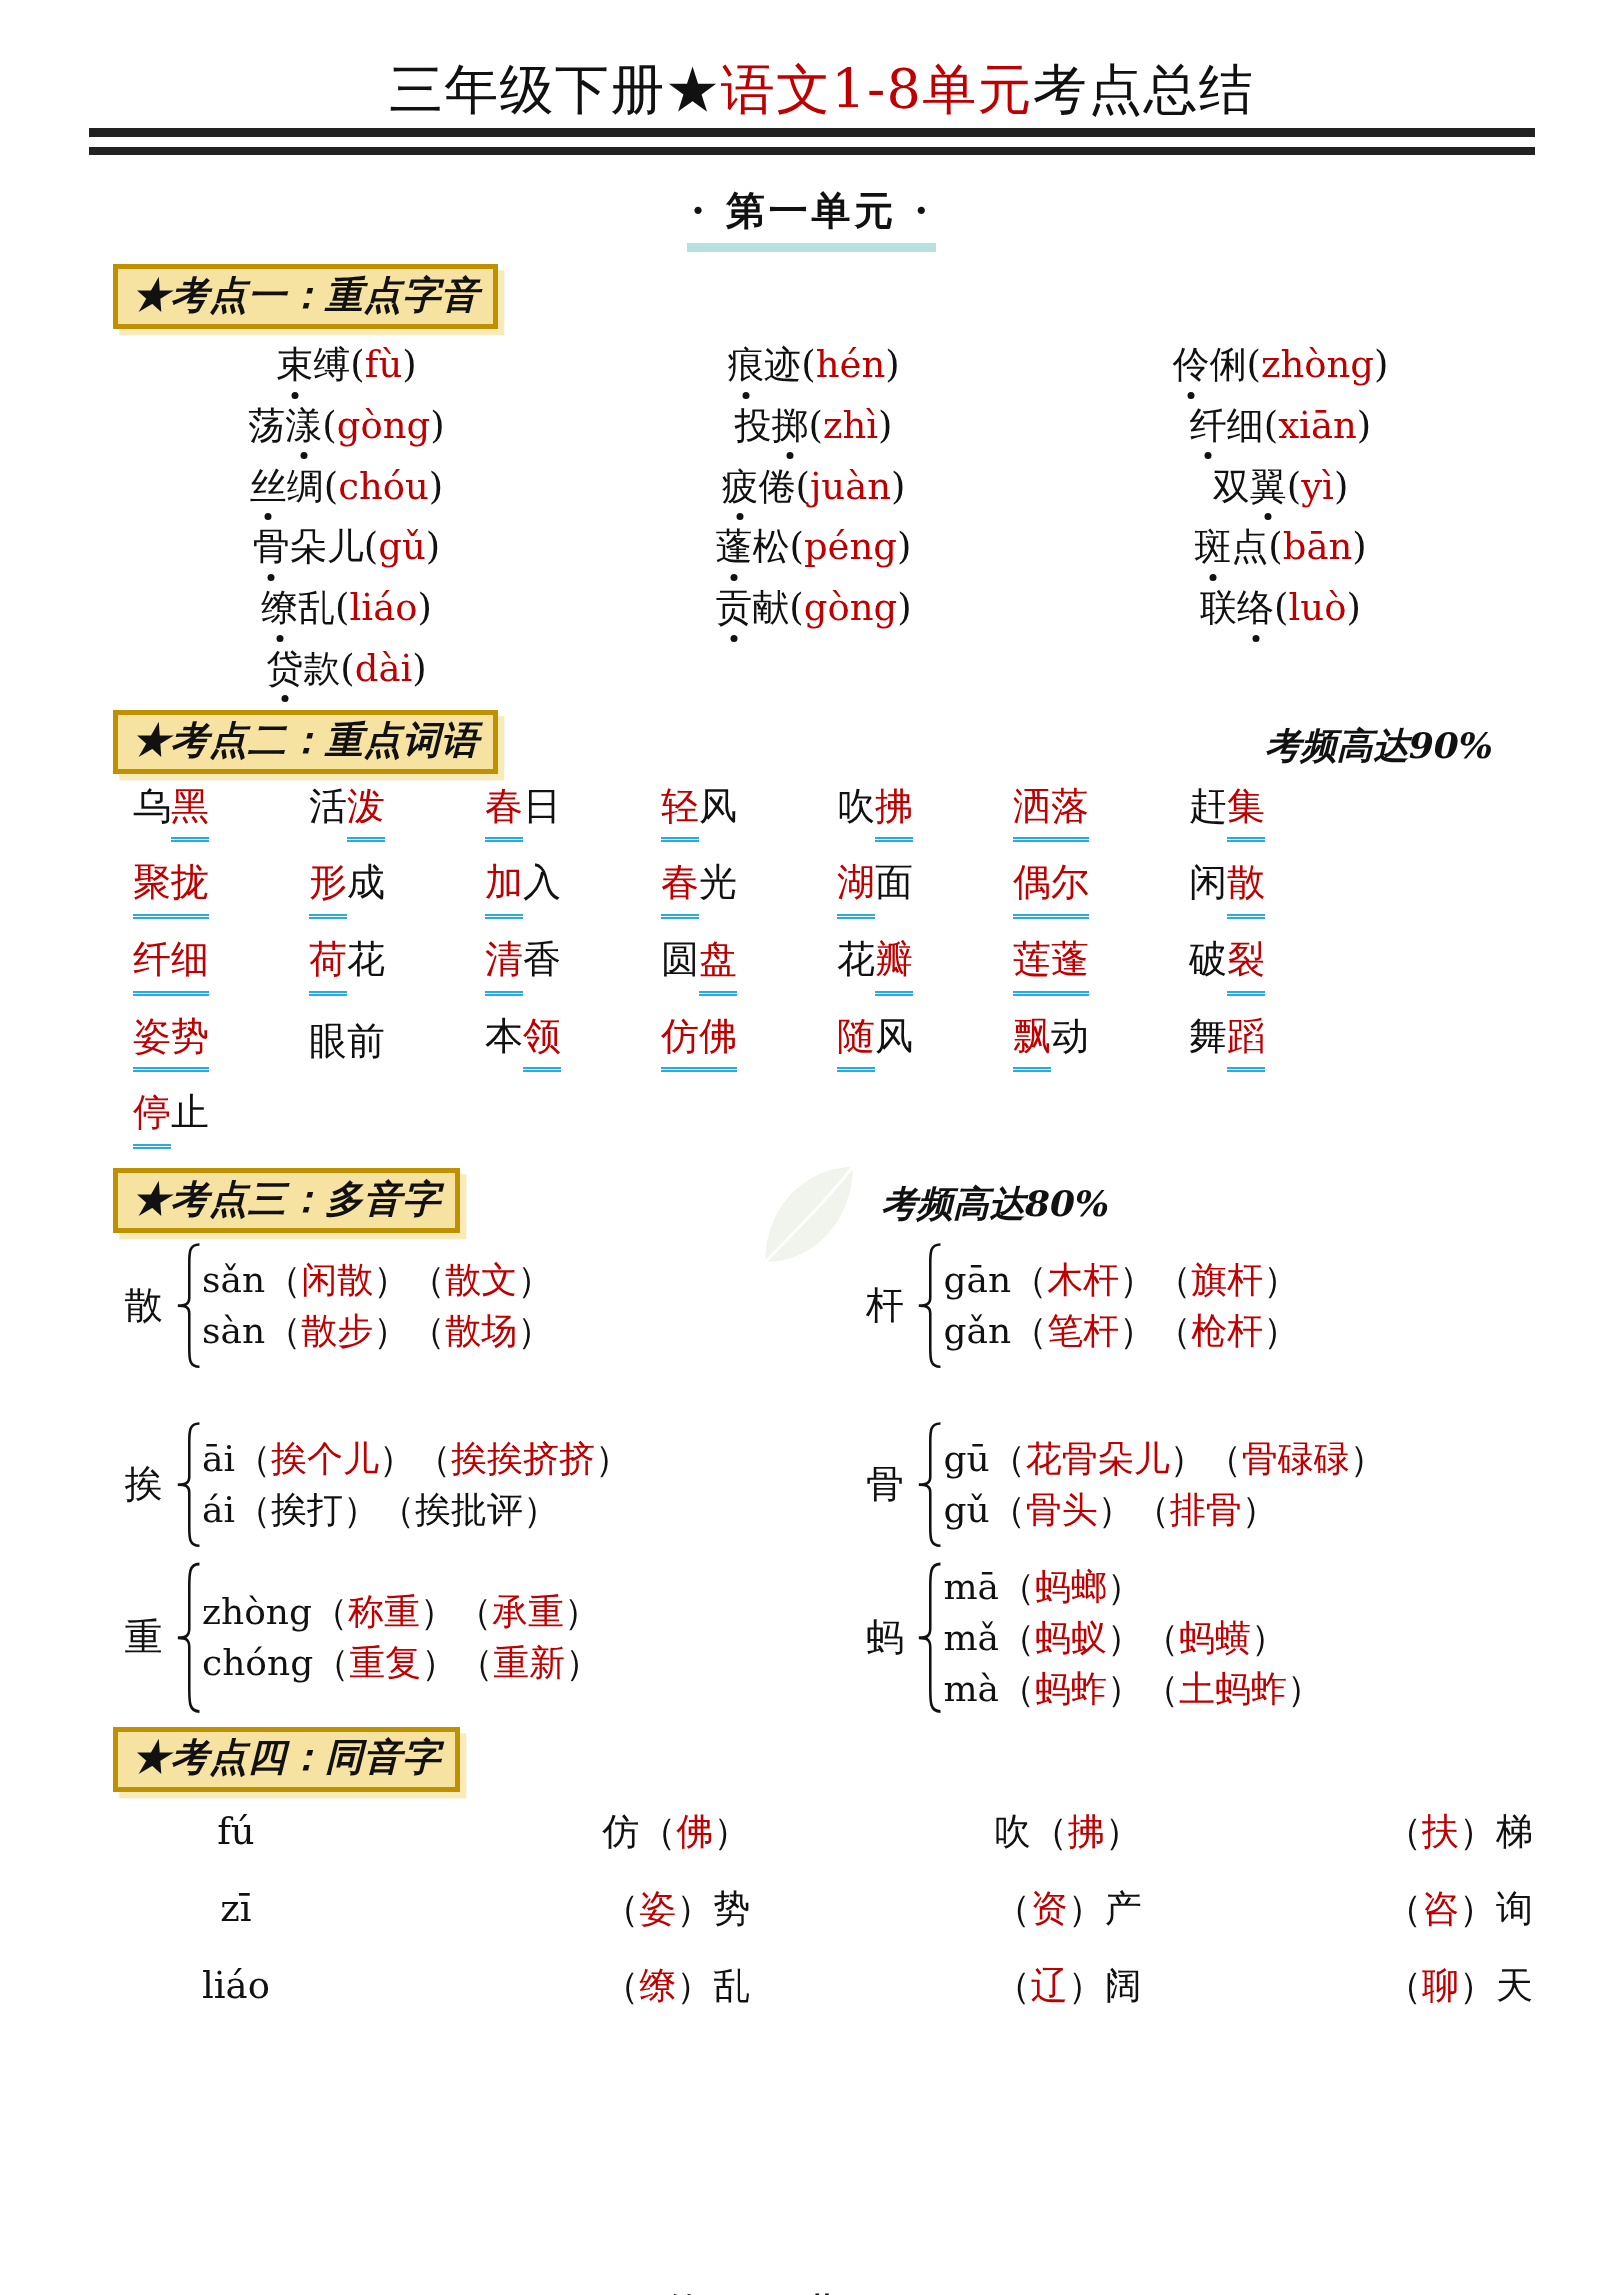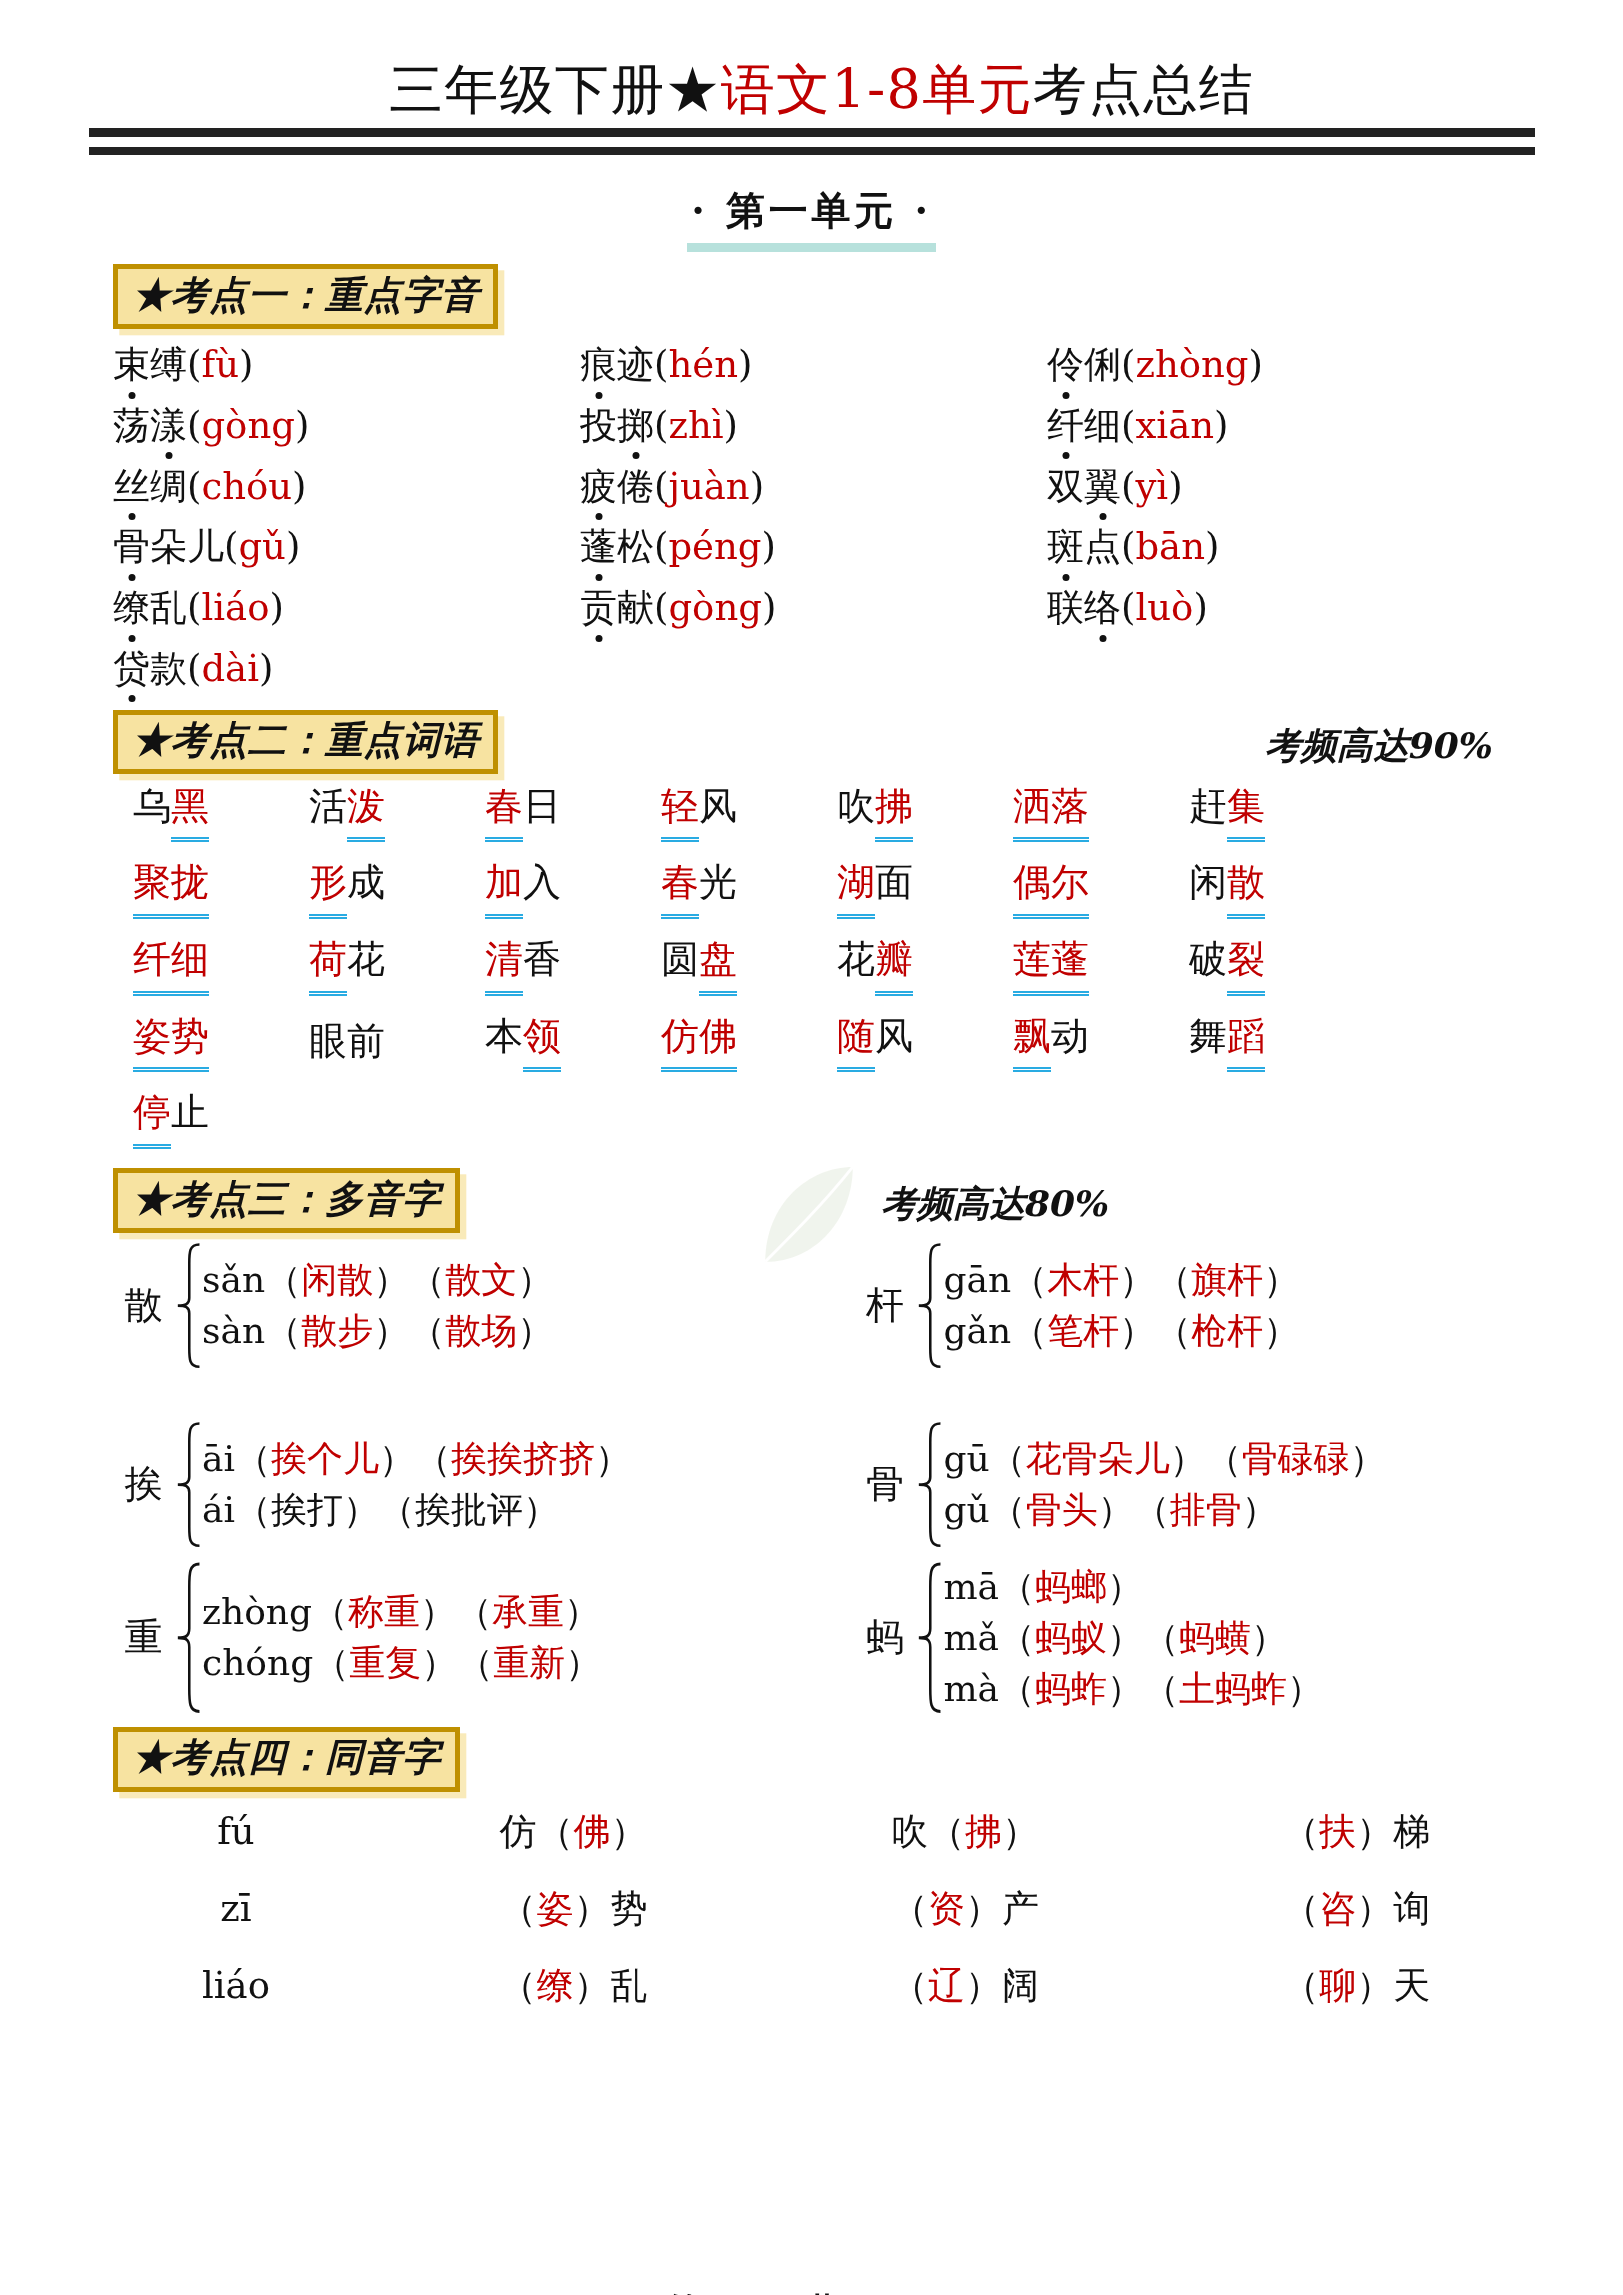--- a/index.html
+++ b/index.html
@@ -45,21 +45,21 @@
     margin-left:113px;
     box-shadow:6.3px 6.3px 0 rgba(247,227,161,0.75);
   }
   .freq {
     position:absolute; right:130px; bottom:3.8px;
     font-size:36px; font-weight:bold; white-space:nowrap;
   }
   .freq.center { right:auto; left:881px; }
 
   
-  .pyin-grid { margin:16.5px 0 0 113px; width:1401px; }
+  .pyin-grid { margin:16.5px 0 0 113px; width:1401px;text-align:center; }
   .pyin-row { display:flex; margin-bottom:20px; }
   .pyin-cell { width:467px; font-size:37px; white-space:nowrap; line-height:1.1; }
   .pyin-cell .dotted { position:relative; display:inline-block; }
   .pyin-cell .dotted::after {
     content:""; position:absolute; left:50%; bottom:-12.7px;
     width:7px; height:7px; border-radius:50%;
     background:#111; transform:translateX(-50%);
   }
   .pyin-cell .py { color:#C00000; }
 
@@ -94,21 +94,21 @@
   .poly-line .ex.blk { color:#111111; }
   .poly-line .py { color:#111111; }
   .poly-gap { height:48px; }
   .poly-gap.sm { height:9px; }
 
   
   .homo { margin:15px 0 0 113px; width:1420px; }
   .hrow { display:flex; margin-bottom:27px; align-items:baseline; }
   .hcell { font-size:37px; white-space:nowrap; }
   .hcell.k { width:247px; text-align:center; }
-  .hcell.w { width:355px; text-align:center; padding-left:38px; }
+  .hcell.w { width:355px; text-align:right; padding-left:38px; }
   .hcell .red { color:#C00000; }
 
   
   .footer {
     position:absolute; left:0; right:0; bottom:21.6px;
     text-align:center; font-size:34px; font-weight:bold; letter-spacing:1.9px;
   }
   .footer .red { color:#C00000; }
 
   

